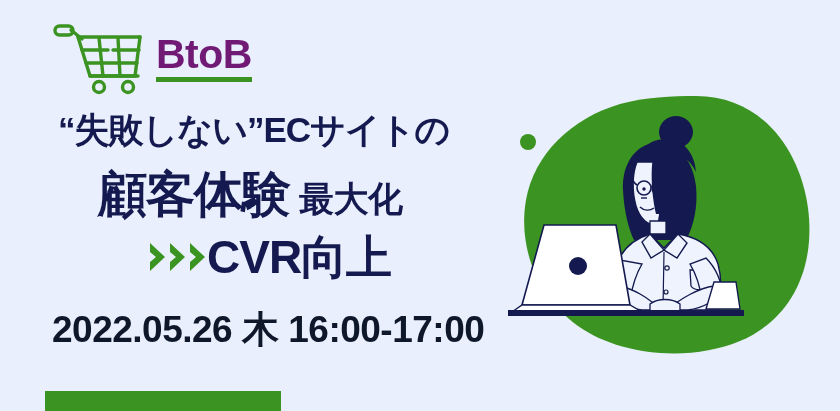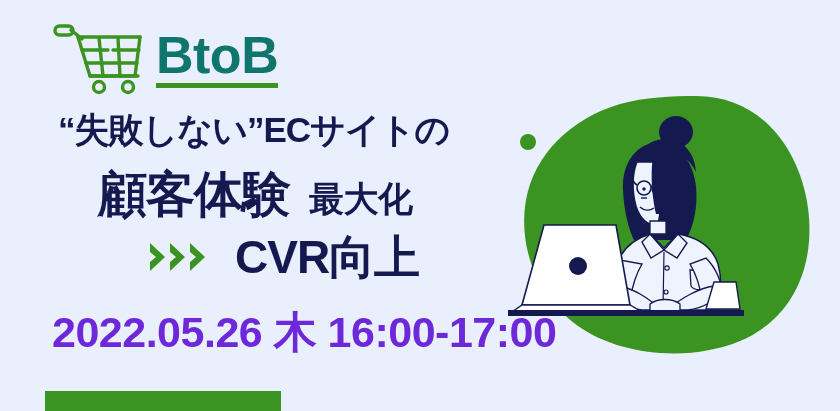--- a/index.html
+++ b/index.html
@@ -44,23 +44,23 @@
     gap: 8px;
   }
   .cart-icon {
     width: 96px;
     height: 74px;
     flex: none;
   }
   .cart-icon svg { display: block; }
 
   .headline {
-    font-size: 52px;
-    font-weight: bold;
-    color: #0f766e;
+    font-size: 41px;
+    font-weight: bold;
+    color: #701a75;
     letter-spacing: -0.5px;
     white-space: nowrap;
     line-height: 1;
     display: flex;
     align-items: baseline;
   }
   .headline .underlined {
     border-bottom: 5px solid #3b9421;
     padding-bottom: 2px;
     margin-right: 2px;
@@ -81,21 +81,21 @@
 
   .line-main {
     position: absolute;
     left: 98px;
     top: 170px;
     white-space: nowrap;
     line-height: 1;
     color: #141a4f;
     display: flex;
     align-items: baseline;
-    gap: 19px;
+    gap: 9px;
   }
   .line-main .big {
     font-size: 49px;
     font-weight: bold;
     letter-spacing: -1px;
   }
   .line-main .small {
     font-size: 35px;
     font-weight: bold;
     letter-spacing: -0.5px;
@@ -103,21 +103,21 @@
   }
 
   .line-cvr {
     position: absolute;
     left: 148px;
     top: 234px;
     white-space: nowrap;
     line-height: 1;
     display: flex;
     align-items: center;
-    gap: 28px;
+    gap: 0;
   }
   .chevrons {
     display: flex;
     align-items: center;
     gap: 1px;
   }
   .chev {
     width: 19px;
     height: 32px;
     flex: none;
@@ -127,23 +127,23 @@
     font-size: 46px;
     font-weight: bold;
     color: #141a4f;
     letter-spacing: -1px;
   }
 
   .line-date {
     position: absolute;
     left: 52px;
     top: 311px;
-    font-size: 43px;
-    font-weight: bold;
-    color: #6d28d9;
+    font-size: 37px;
+    font-weight: bold;
+    color: #0f172a;
     letter-spacing: -0.5px;
     white-space: nowrap;
     line-height: 1;
   }
 
   
   .bottom-bar {
     position: absolute;
     left: 45px;
     top: 391px;

